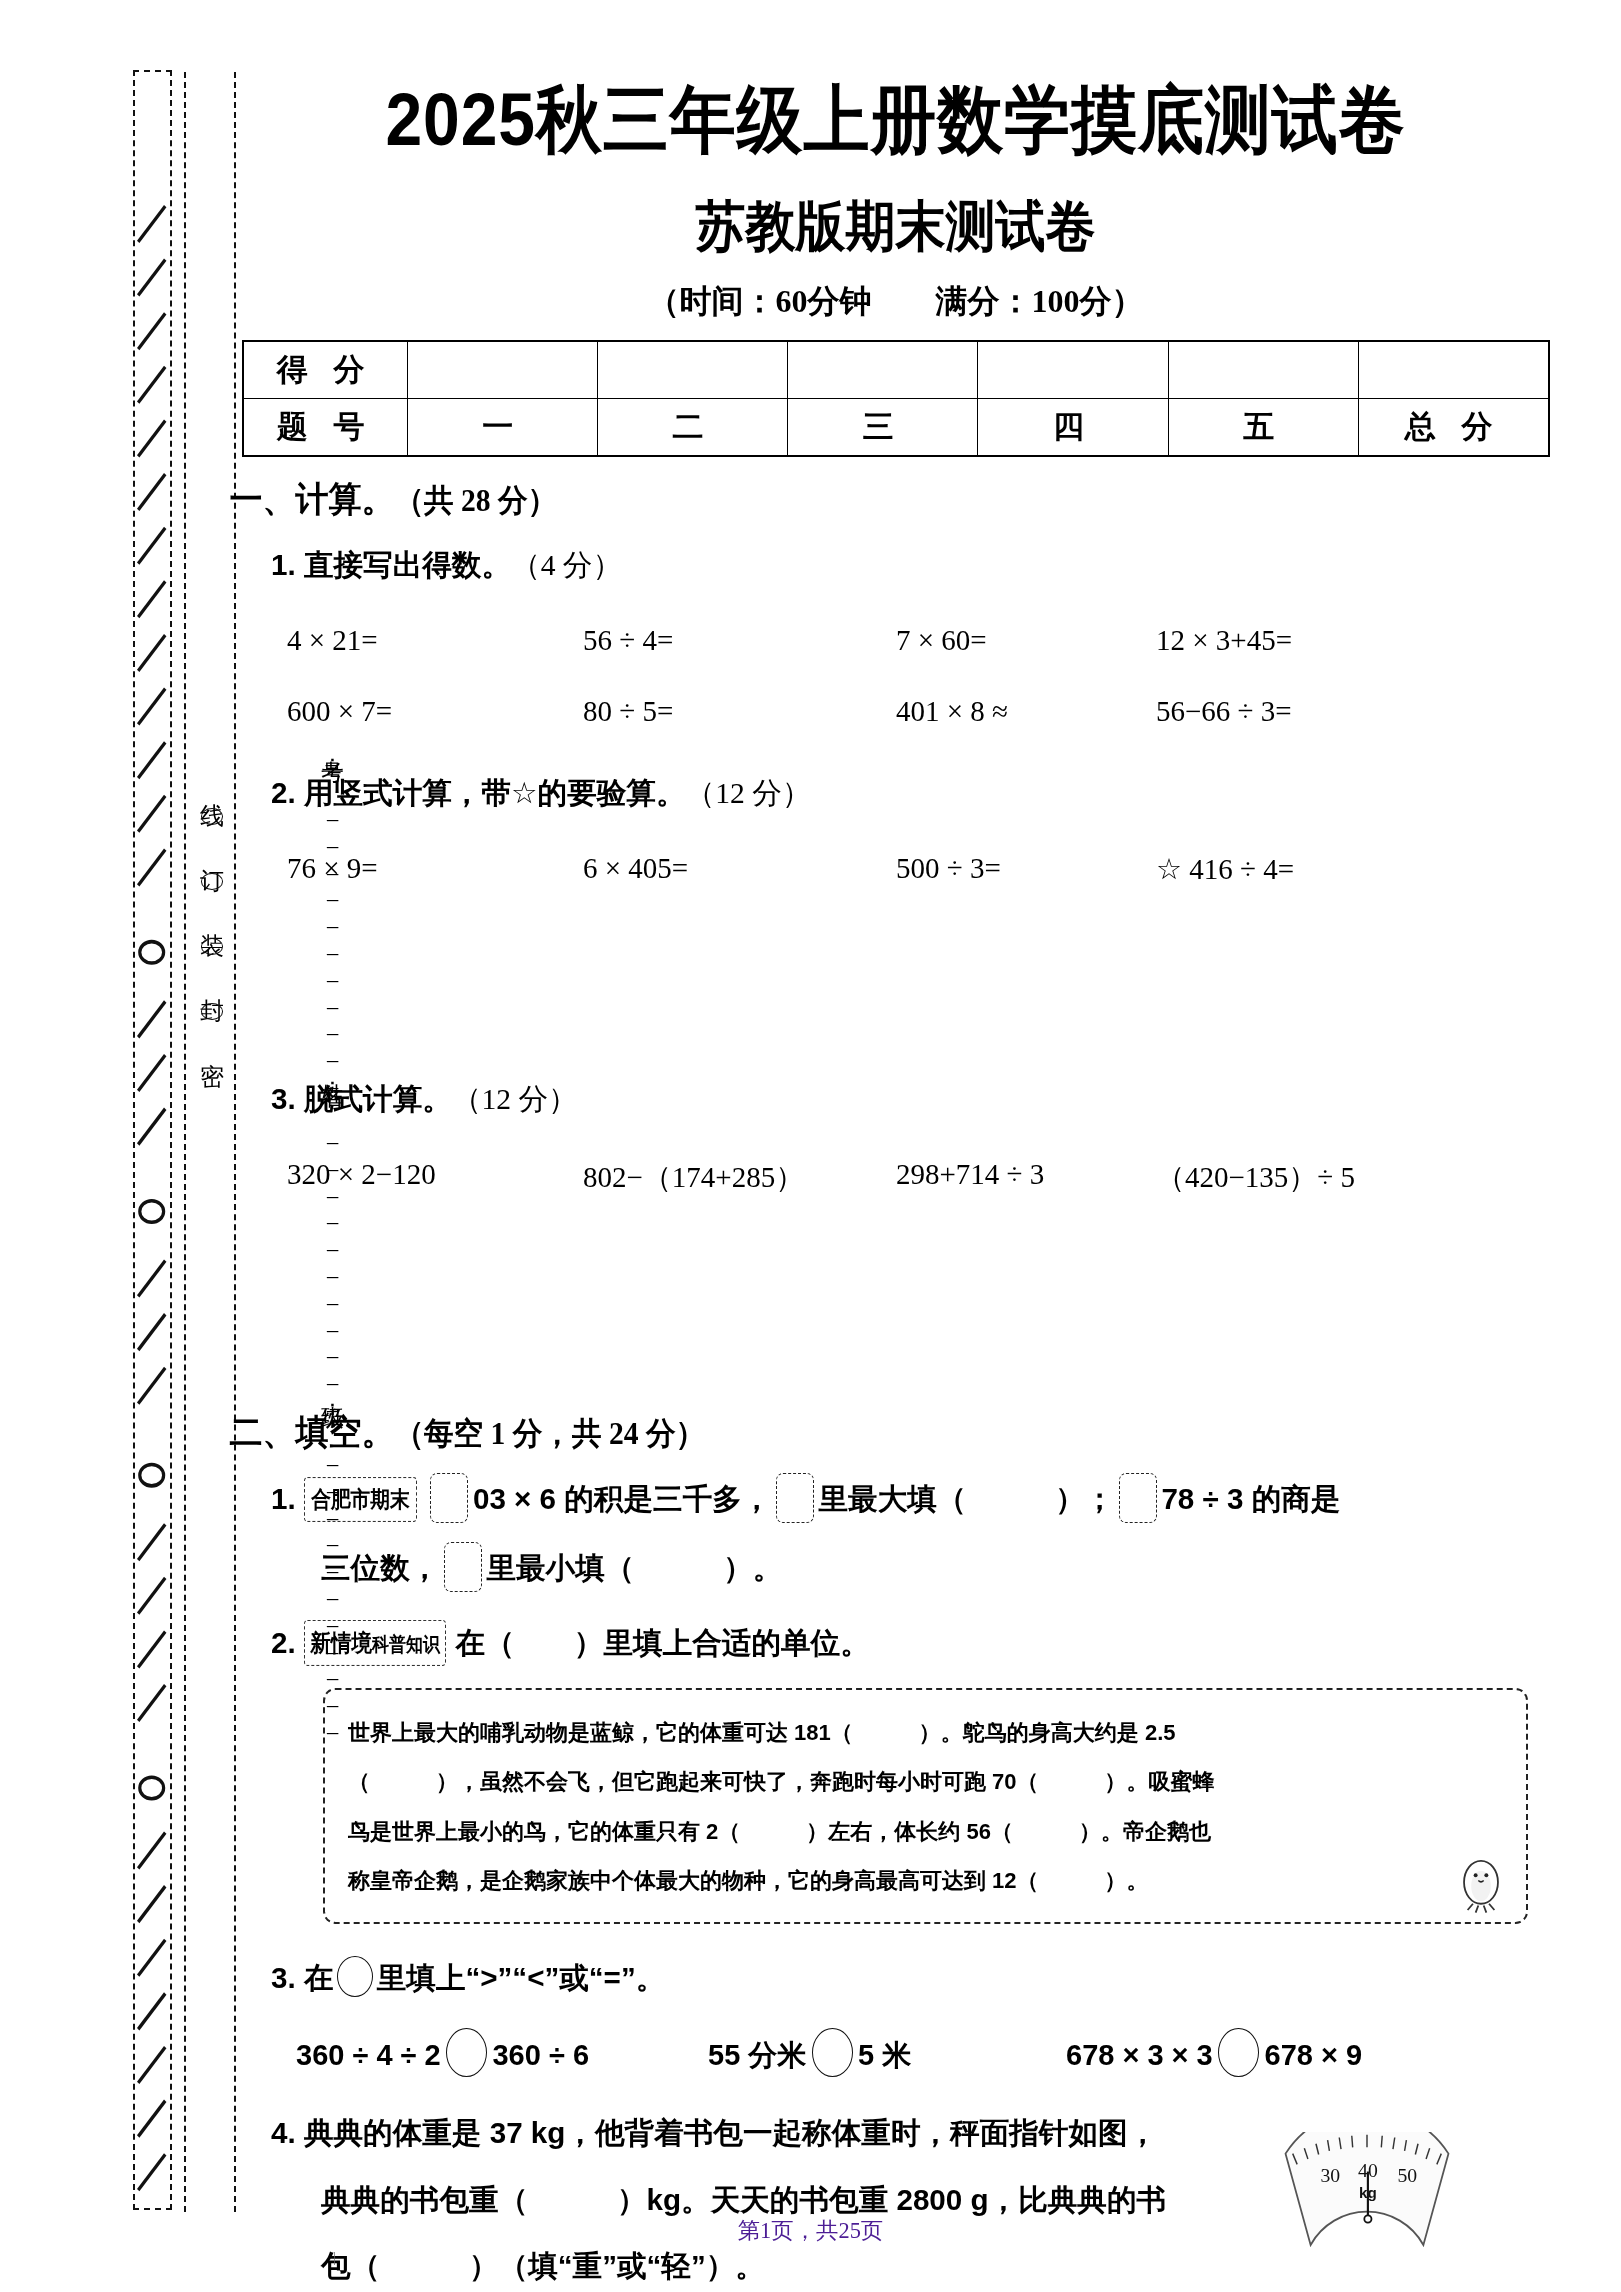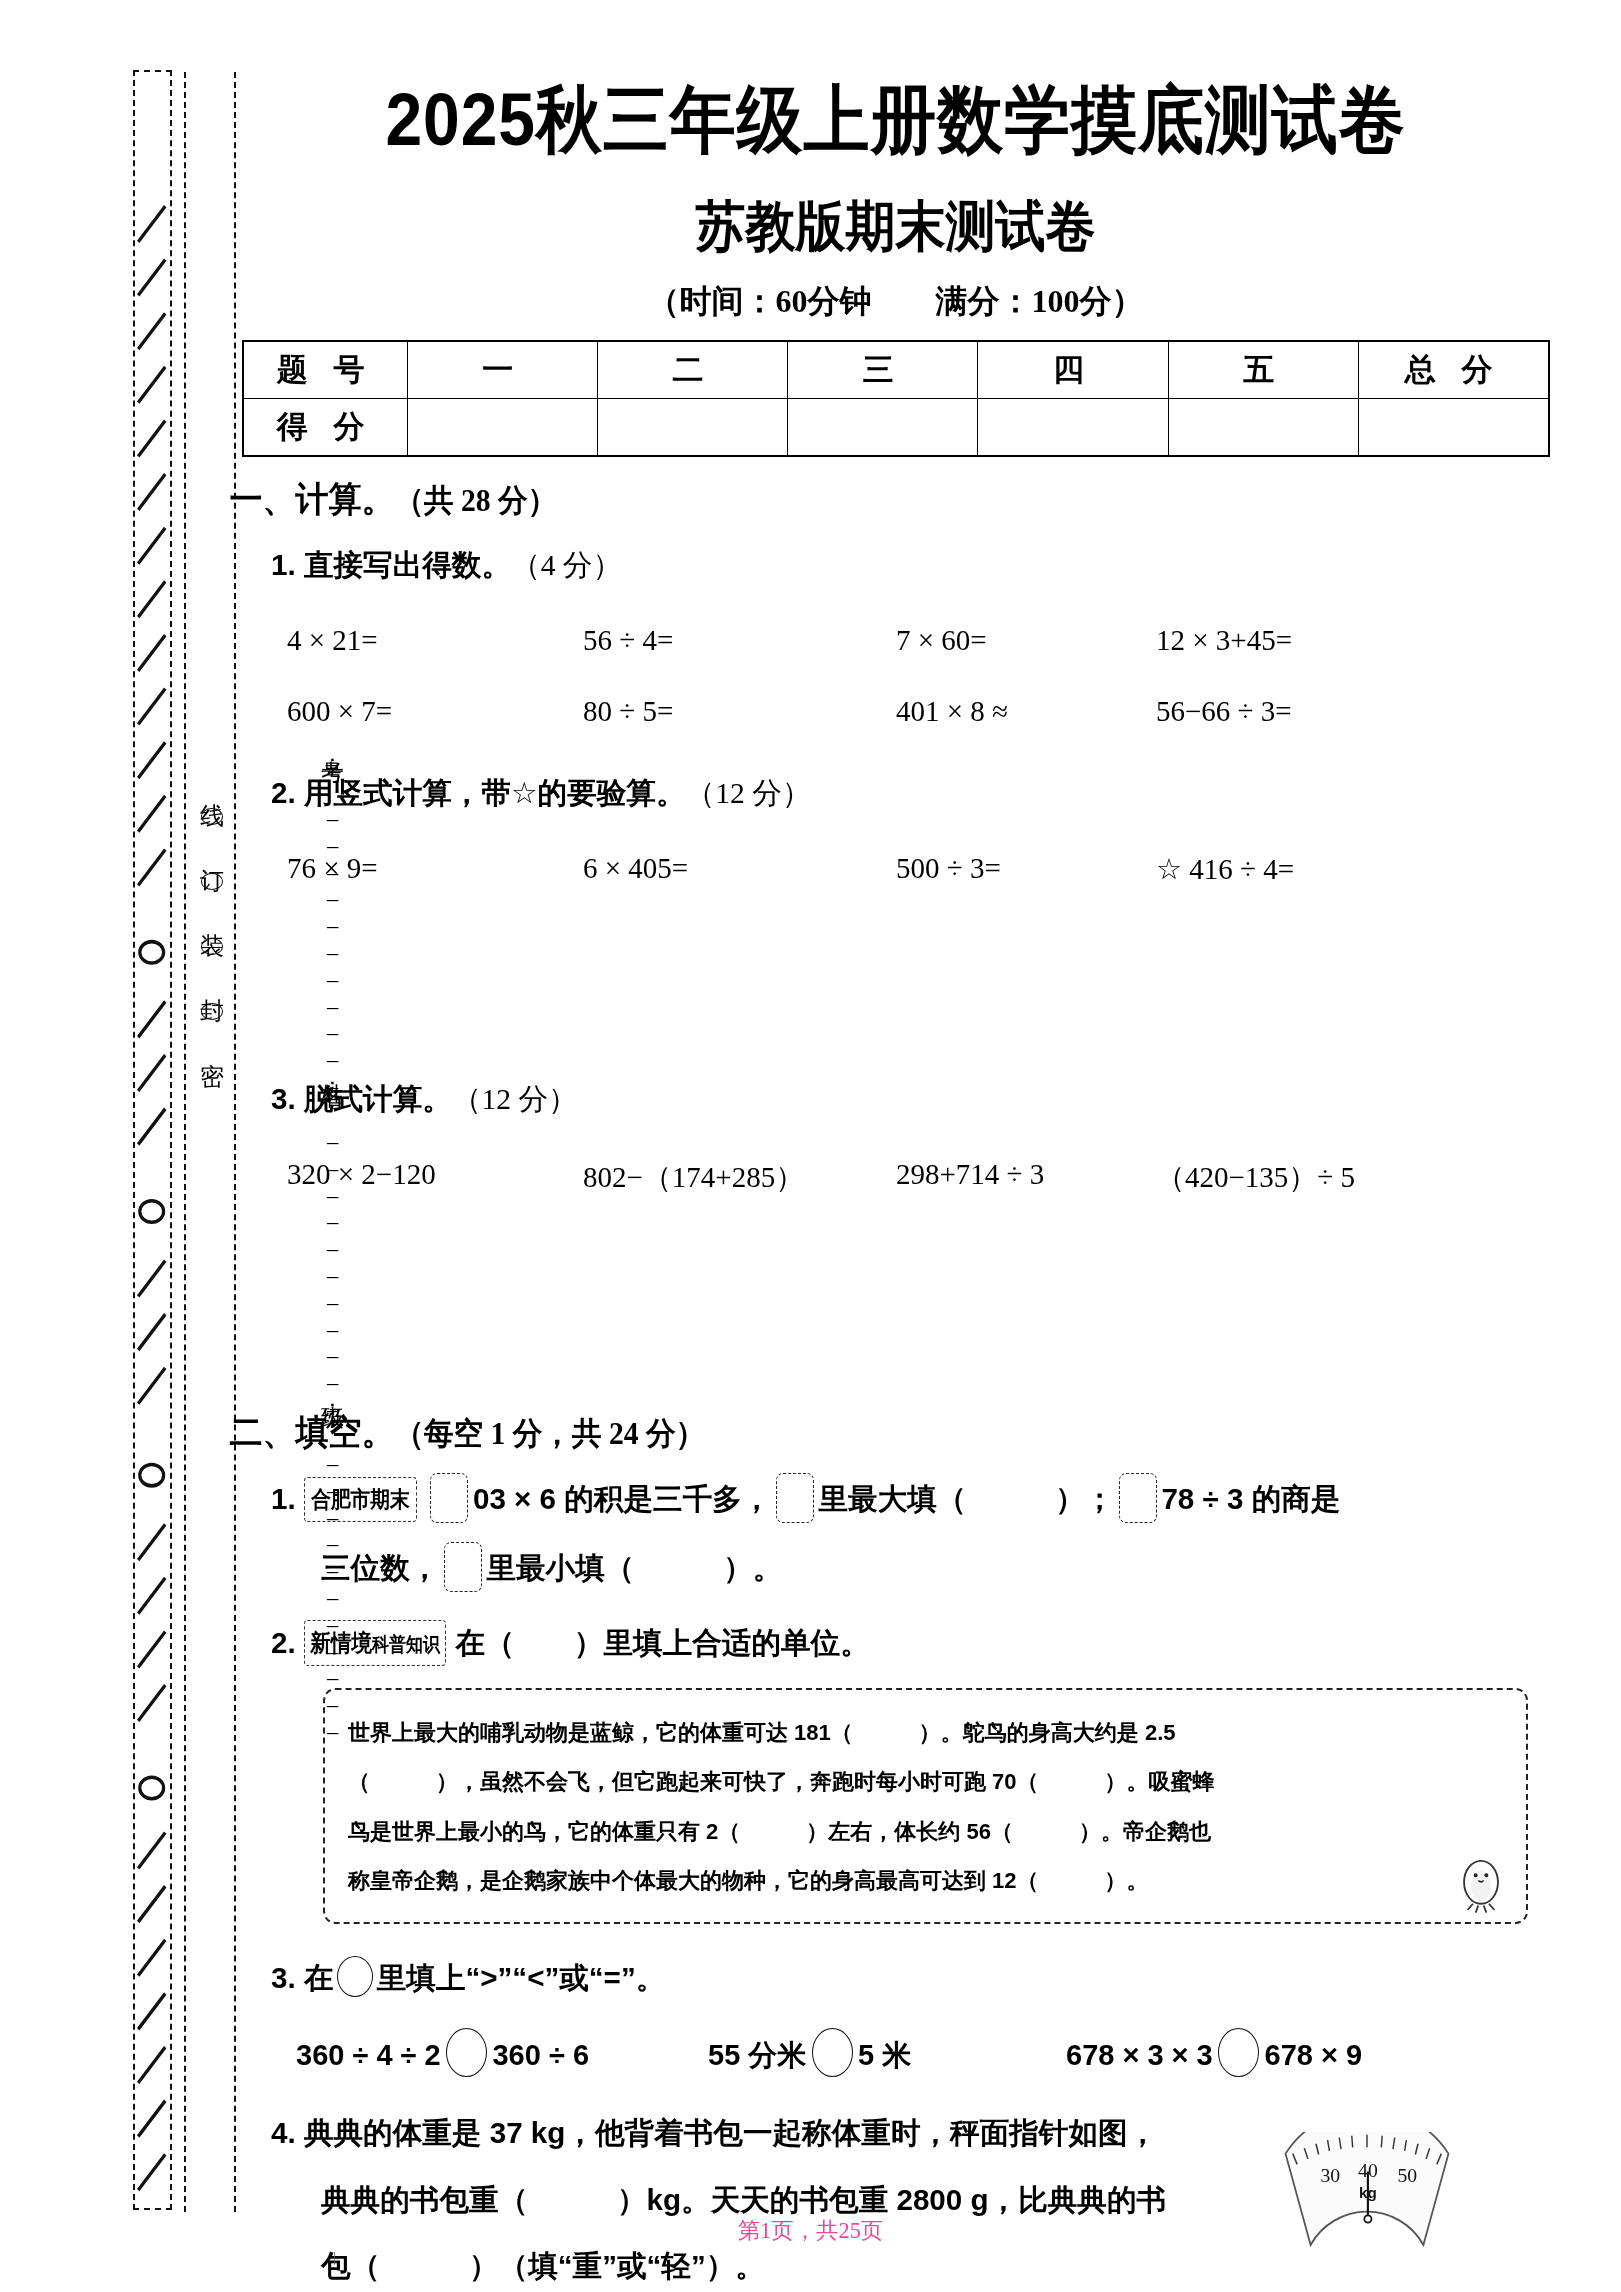--- a/index.html
+++ b/index.html
@@ -103,21 +103,21 @@
   .cmprow{display:flex;margin:25px 0 0 72px;font-size:29px;font-weight:bold;
           font-family:"Liberation Sans","DejaVu Sans",sans-serif;align-items:center;}
   .cmprow .cc1{width:412px;}
   .cmprow .cc2{width:358px;}
   .cmprow .cc3{width:394px;}
 
   
   .dial{position:absolute;right:106px;width:188px;height:148px;}
 
   .footer{position:absolute;left:0;right:0;bottom:47px;text-align:center;
-          font-size:22.4px;font-family:"Liberation Serif",serif;color:#ec4899;}
+          font-size:22.4px;font-family:"Liberation Serif",serif;color:#4c1d95;}
   .tick{position:absolute;left:333px;bottom:27px;font-size:14.3px;color:#666;}
 </style>
 </head>
 <body>
 
 <div id="binding">
   <svg id="hatch" viewBox="0 0 44 2390" preserveAspectRatio="none">
     <g stroke="#111" stroke-width="4" fill="none">
       <line x1="4" y1="190" x2="38" y2="150"></line>
         <line x1="4" y1="250" x2="38" y2="210"></line>
@@ -186,36 +186,36 @@
 
 <div id="page">
 
   <div class="title-main">2025秋三年级上册数学摸底测试卷</div>
   <div class="title-sub">苏教版期末测试卷</div>
   <div class="title-meta">（时间：60分钟　　满分：100分）</div>
 
   <table class="score">
     <tbody>
         <tr>
+      <td class="lbl">得 分</td>
+      <td></td>
+      <td></td>
+      <td></td>
+      <td></td>
+      <td></td>
+      <td></td>
+    </tr>
+    <tr>
       <td class="lbl">题 号</td>
       <td>一</td>
       <td>二</td>
       <td>三</td>
       <td>四</td>
       <td>五</td>
       <td>总 分</td>
-    </tr>
-    <tr>
-      <td class="lbl">得 分</td>
-      <td></td>
-      <td></td>
-      <td></td>
-      <td></td>
-      <td></td>
-      <td></td>
     </tr>
   </tbody>
     </table>
 
   <div class="sec-head">
     <span>一、计算。</span><span class="pts">（共 28 分）</span>
   </div>
 
   <div class="q">
     <span>1. 直接写出得数。</span><span class="pts">（4 分）</span>

